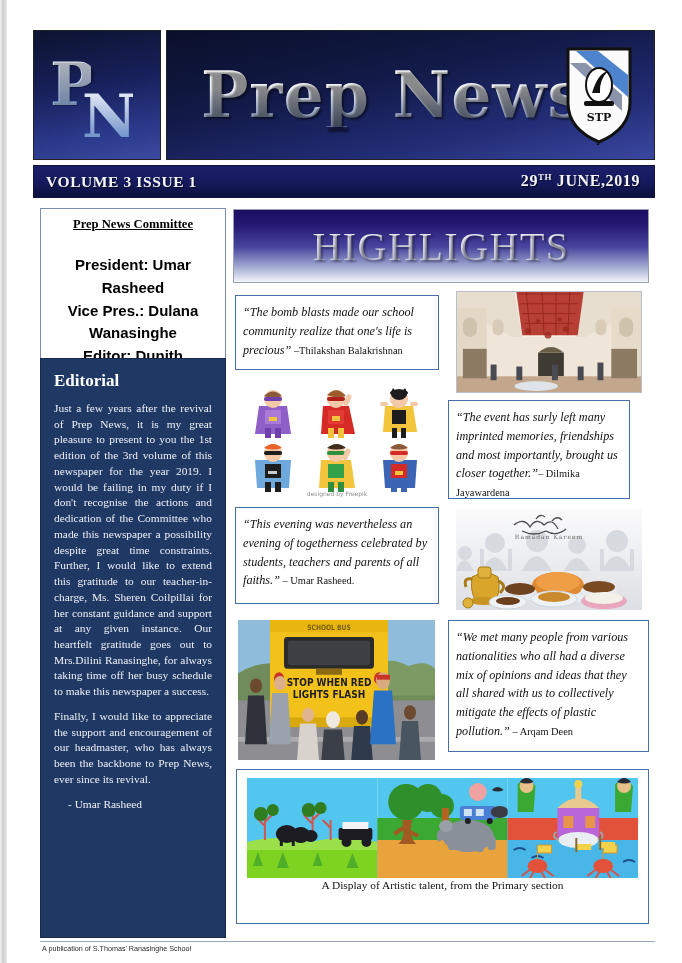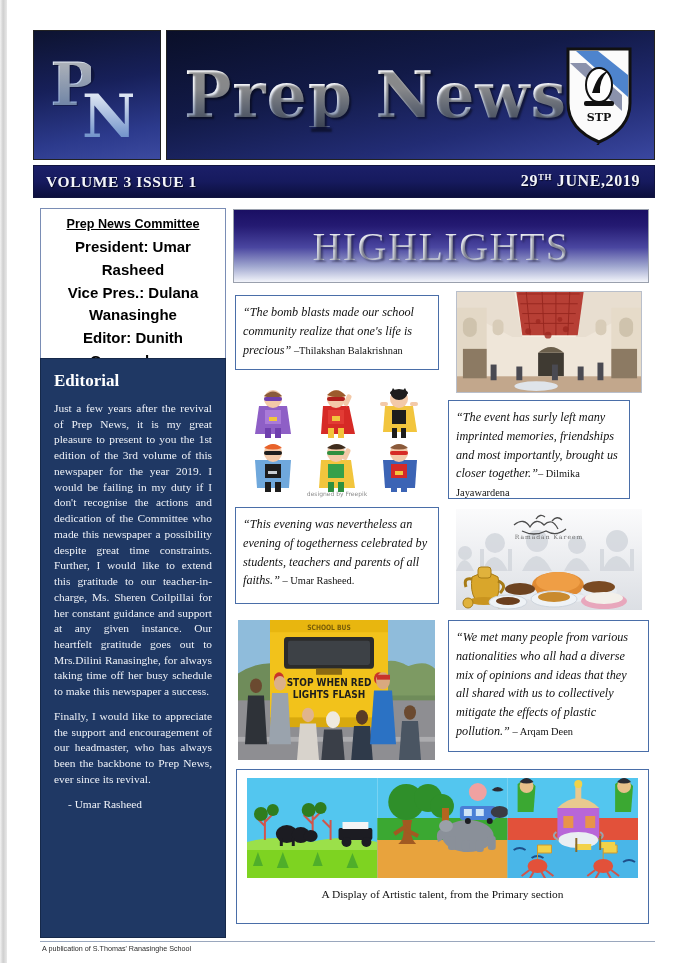--- a/index.html
+++ b/index.html
@@ -29,21 +29,21 @@
     color: #dbe6f5; letter-spacing: -4px;
   }
   .mono-pn .p1 { position: absolute; left: 16px; top: 18px; font-size: 60px;
     background: linear-gradient(180deg,#ffffff,#7d9fd6); -webkit-background-clip: text; background-clip: text; color: transparent;
     text-shadow: 1px 1px 0 rgba(0,0,0,.25); }
   .mono-pn .p2 { position: absolute; left: 48px; top: 50px; font-size: 60px;
     background: linear-gradient(180deg,#ffffff,#4f79bd); -webkit-background-clip: text; background-clip: text; color: transparent; }
   .mast-main {
     flex: 1; height: 130px; border: 1px solid #222; position: relative; overflow: hidden;
     background: linear-gradient(168deg,#0a0f29 0%,#121a48 40%,#222c74 72%,#3a47a0 100%);
-    display: flex; align-items: center; justify-content: center;
+    display: flex; align-items: center; justify-content: flex-end;
   }
   .mast-title {
     font-family: "DejaVu Serif", serif; font-weight: 700; font-size: 63px; line-height: 1;
     letter-spacing: 1px; padding-right: 70px;
     background: linear-gradient(180deg,#ffffff 0%,#f4f6fb 40%,#aab6cd 72%,#6f7c99 100%);
     -webkit-background-clip: text; background-clip: text; color: transparent;
     text-shadow: 2px 2px 2px rgba(0,0,0,.45);
   }
   .crest { position: absolute; right: 18px; top: 14px; width: 74px; height: 100px; }
 
@@ -63,22 +63,22 @@
   .volbar .date { font-size: 16px; }
   .volbar .date sup { font-size: 9px; }
 
   
   .committee {
     position: absolute; left: 33px; top: 208px; width: 186px; min-height: 138px;
     border: 1px solid #7a8db5; background: #fff;
     padding: 8px 6px 9px; text-align: center;
   }
   .committee h2 {
-    font-family: Liberation Sans, sans-serif; font-size: 12.6px; font-weight: 700;
-    text-decoration: underline; margin-bottom: 5px; color: #000;
+    font-family: Liberation Serif, serif; font-size: 12.6px; font-weight: 700;
+    text-decoration: underline; margin-bottom: 22px; color: #000;
   }
   .committee p {
     font-family: "Liberation Sans", sans-serif; font-size: 15px; font-weight: 700;
     color: #000; line-height: 1.52;
   }
 
   .editorial {
     position: absolute; left: 33px; top: 358px; width: 186px; height: 580px;
     background: #1f3864; border: 1px solid #16294a;
     padding: 12px 13px 10px;
@@ -129,21 +129,21 @@
   .photo svg { display: block; width: 100%; height: 100%; }
 
   .art-panel {
     position: absolute; left: 229px; top: 769px; width: 413px; height: 155px;
     border: 1px solid #4a6ea8; background: #fff; padding: 8px 10px 0;
   }
   .art-strip { width: 100%; height: 100px; display: flex; overflow: hidden; }
   .art-strip svg { display: block; height: 100%; }
   .art-cap {
     text-align: center; font-family: "Liberation Serif", serif; font-size: 11.4px;
-    color: #111; padding-top: 10px;
+    color: #111; padding-top: 1px;
   }
 </style>
 </head>
 <body>
 
 <div class="page-edge-left"></div>
 <div class="sheet">
 
   <div class="masthead">
     <div class="mast-logo">

